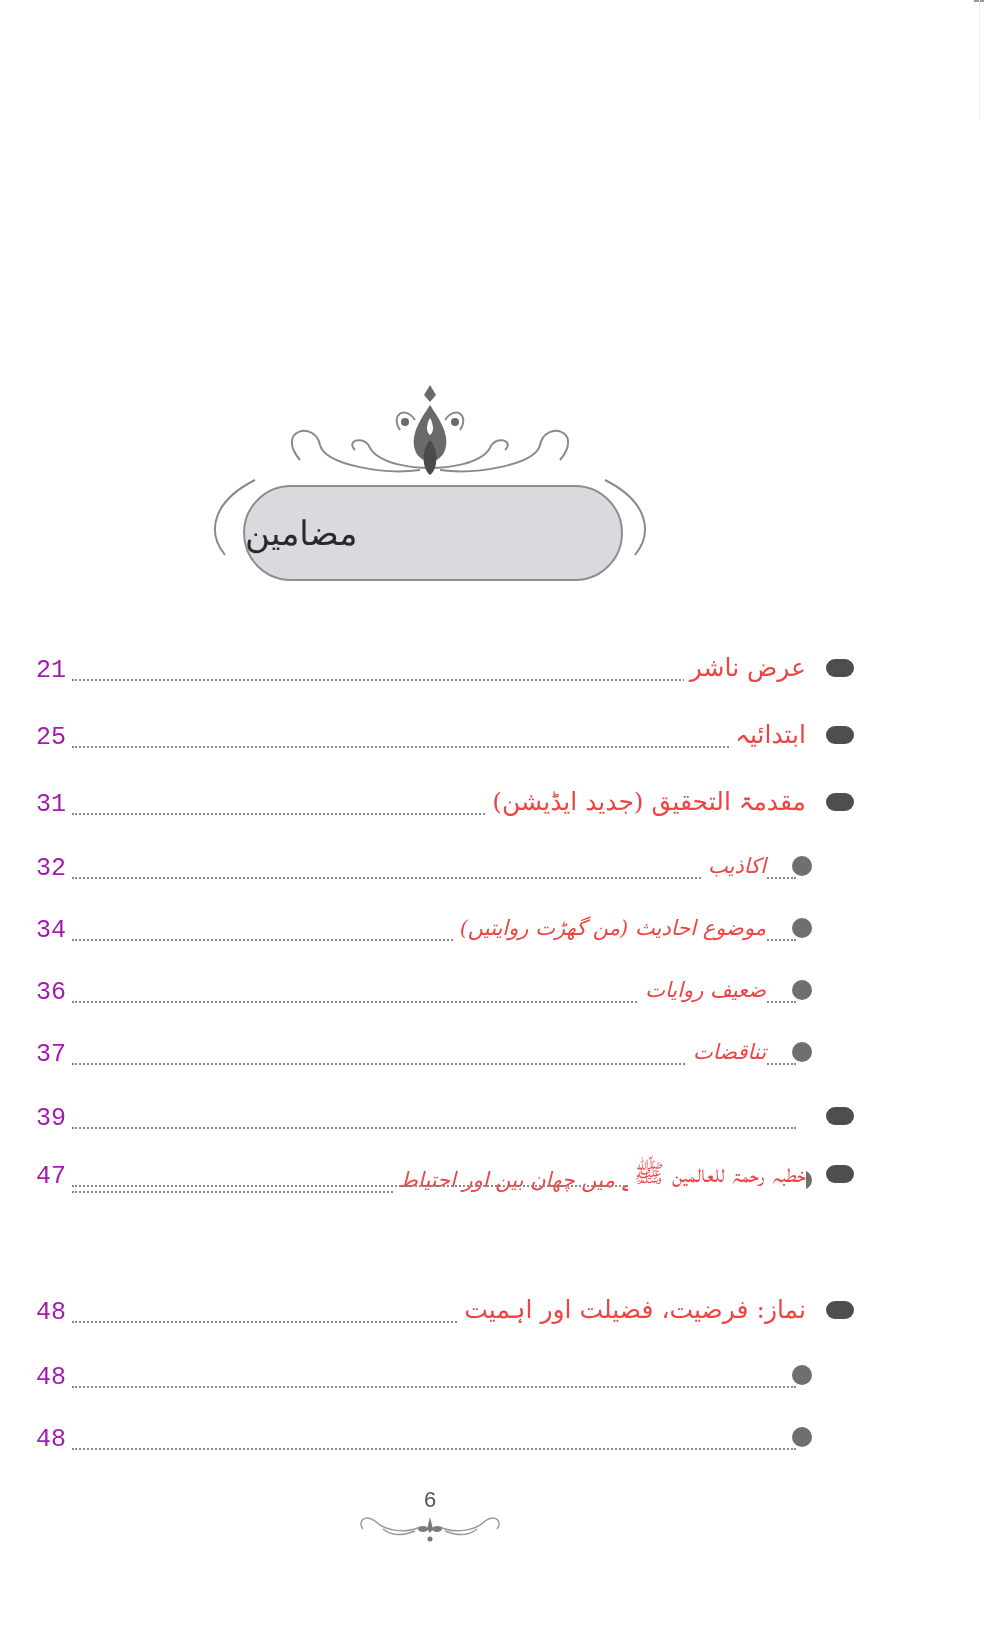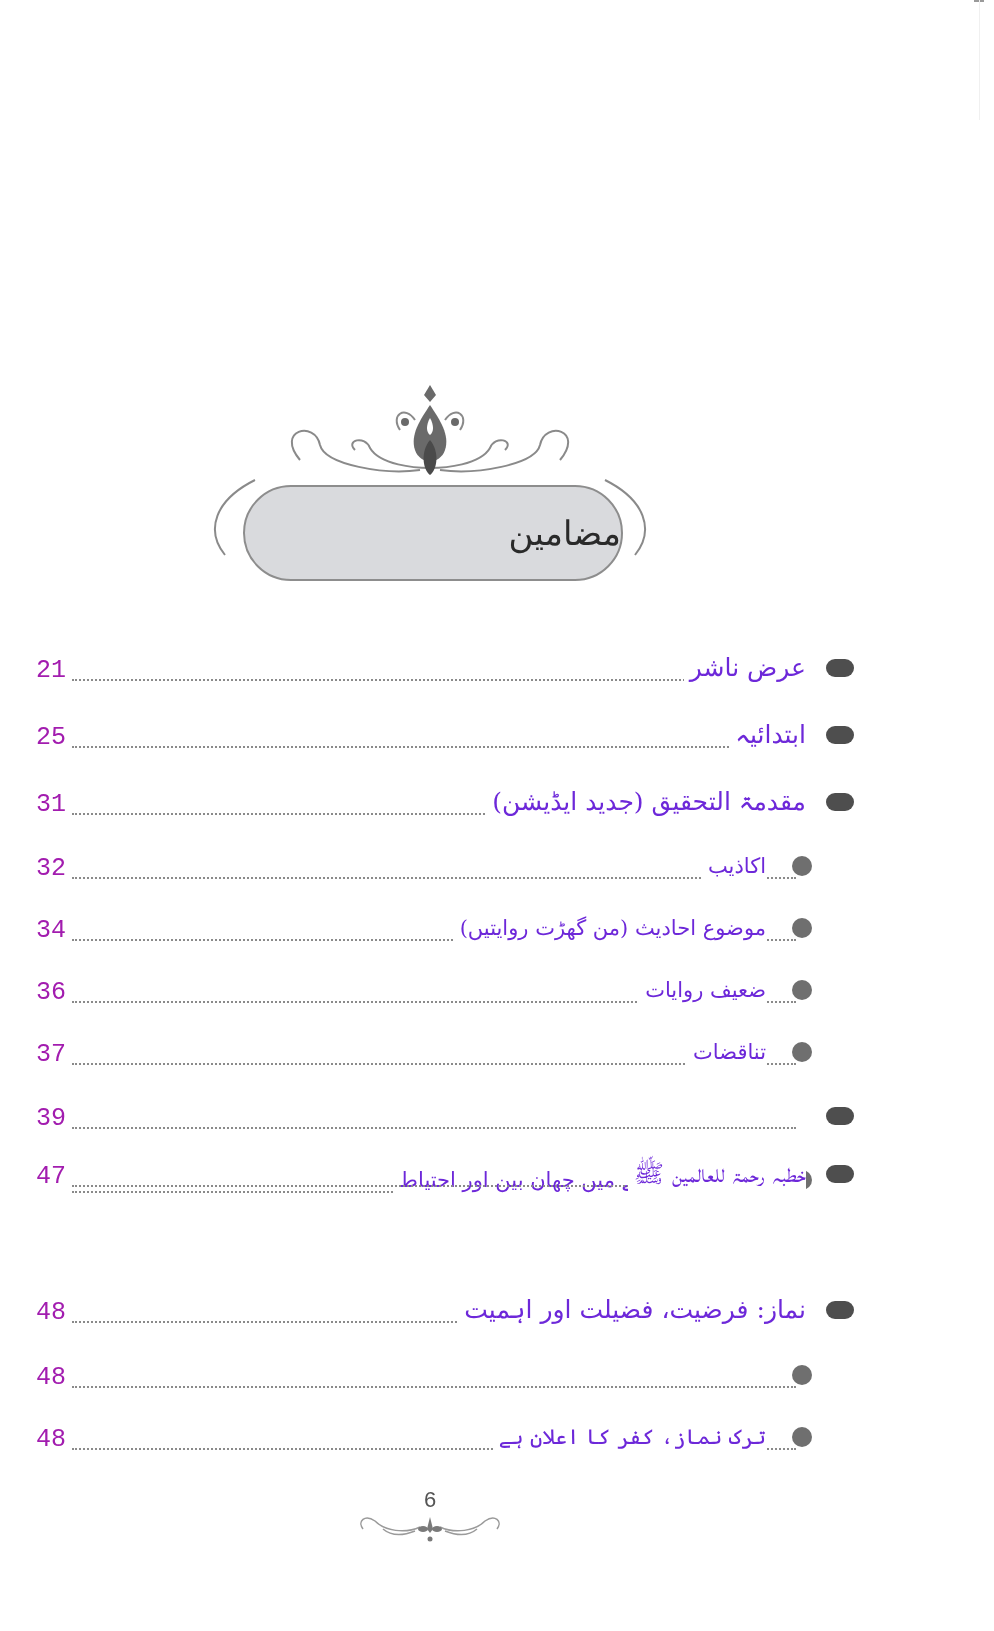--- a/index.html
+++ b/index.html
@@ -8,37 +8,37 @@
     font-family: "DejaVu Sans", sans-serif; color: #2e2e2e;
   }
   .page { position: absolute; left: 0; top: 0; width: 994px; height: 1631px; }
   .corner-mark { position: absolute; right: 10px; top: 0; width: 10px; height: 2px; background: #9a9a9a; }
   .corner-line { position: absolute; right: 14px; top: 0; width: 1px; height: 120px; background: #f0f0f0; }
 
   .ornament { position: absolute; left: 205px; top: 380px; width: 450px; height: 210px; }
   .title-box {
     position: absolute; left: 243px; top: 485px; width: 380px; height: 96px;
     border-radius: 48px; background: #d9dadd; border: 2px solid #8d8d8d; box-sizing: border-box;
-    display: flex; align-items: center; justify-content: flex-end;
+    display: flex; align-items: center; justify-content: flex-start;
   }
   .title-text {
     font-family: "DejaVu Serif", serif; font-size: 34px; color: #2a2a2a; direction: rtl;
   }
 
   .toc { position: absolute; left: 0; top: 0; width: 994px; }
   .row { position: absolute; left: 36px; width: 820px; height: 46px; }
   .row .bullet { position: absolute; top: 50%; transform: translateY(-50%); background: #555; }
   .row.main .bullet { right: 2px; width: 28px; height: 18px; border-radius: 9px; background: #4e4e4e; }
   .row.sub .bullet { right: 44px; width: 20px; height: 20px; border-radius: 50%; background: #6f6f6f; }
   .row .label {
     position: absolute; top: 0; height: 46px; line-height: 46px; direction: rtl;
-    font-family: "DejaVu Serif", serif; color: #6d28d9; background: #fff; padding-left: 6px; white-space: nowrap;
+    font-family: "DejaVu Serif", serif; color: #ef4444; background: #fff; padding-left: 6px; white-space: nowrap;
   }
   .row.main .label { right: 50px; font-size: 25px; }
-  .row.sub .label { right: 90px; font-size: 21px; }
+  .row.sub .label { right: 90px; font-size: 21px; font-style: italic; }
   .row .page-no {
     position: absolute; left: 0; top: 0; height: 46px; line-height: 52px;
     font-family: Liberation Mono, monospace; font-size: 25px; color: #a21caf; background: #fff; padding-right: 4px;
   }
   .row .leader {
     position: absolute; left: 36px; right: 60px; bottom: 10px; height: 0;
     border-bottom: 2px dotted #8a8a8a;
   }
 
   .footer { position: absolute; left: 355px; top: 1487px; width: 150px; height: 60px; }
@@ -146,21 +146,20 @@
       <span class="bullet"></span>
     </div>
     <div class="row sub" style="top:1352px">
       <span class="leader"></span>
       <span class="page-no">48</span>
       <span class="bullet"></span>
     </div>
     <div class="row sub" style="top:1414px">
       <span class="leader"></span>
       <span class="page-no">48</span>
-      <span class="label">ترک نماز، کفر کا اعلان ہے</span>
       <span class="bullet"></span>
     </div>
   </div>
 
   <div class="footer">
     <span class="page-number">6</span>
     <svg style="position:absolute;left:0;top:22px" width="150" height="40" viewBox="0 0 150 40" xmlns="http://www.w3.org/2000/svg">
       <g fill="none" stroke="#9a9a9a" stroke-width="1.5">
         <path d="M65 18 C50 25, 30 22, 20 12 C10 5, 2 12, 8 20"></path>
         <path d="M85 18 C100 25, 120 22, 130 12 C140 5, 148 12, 142 20"></path>

